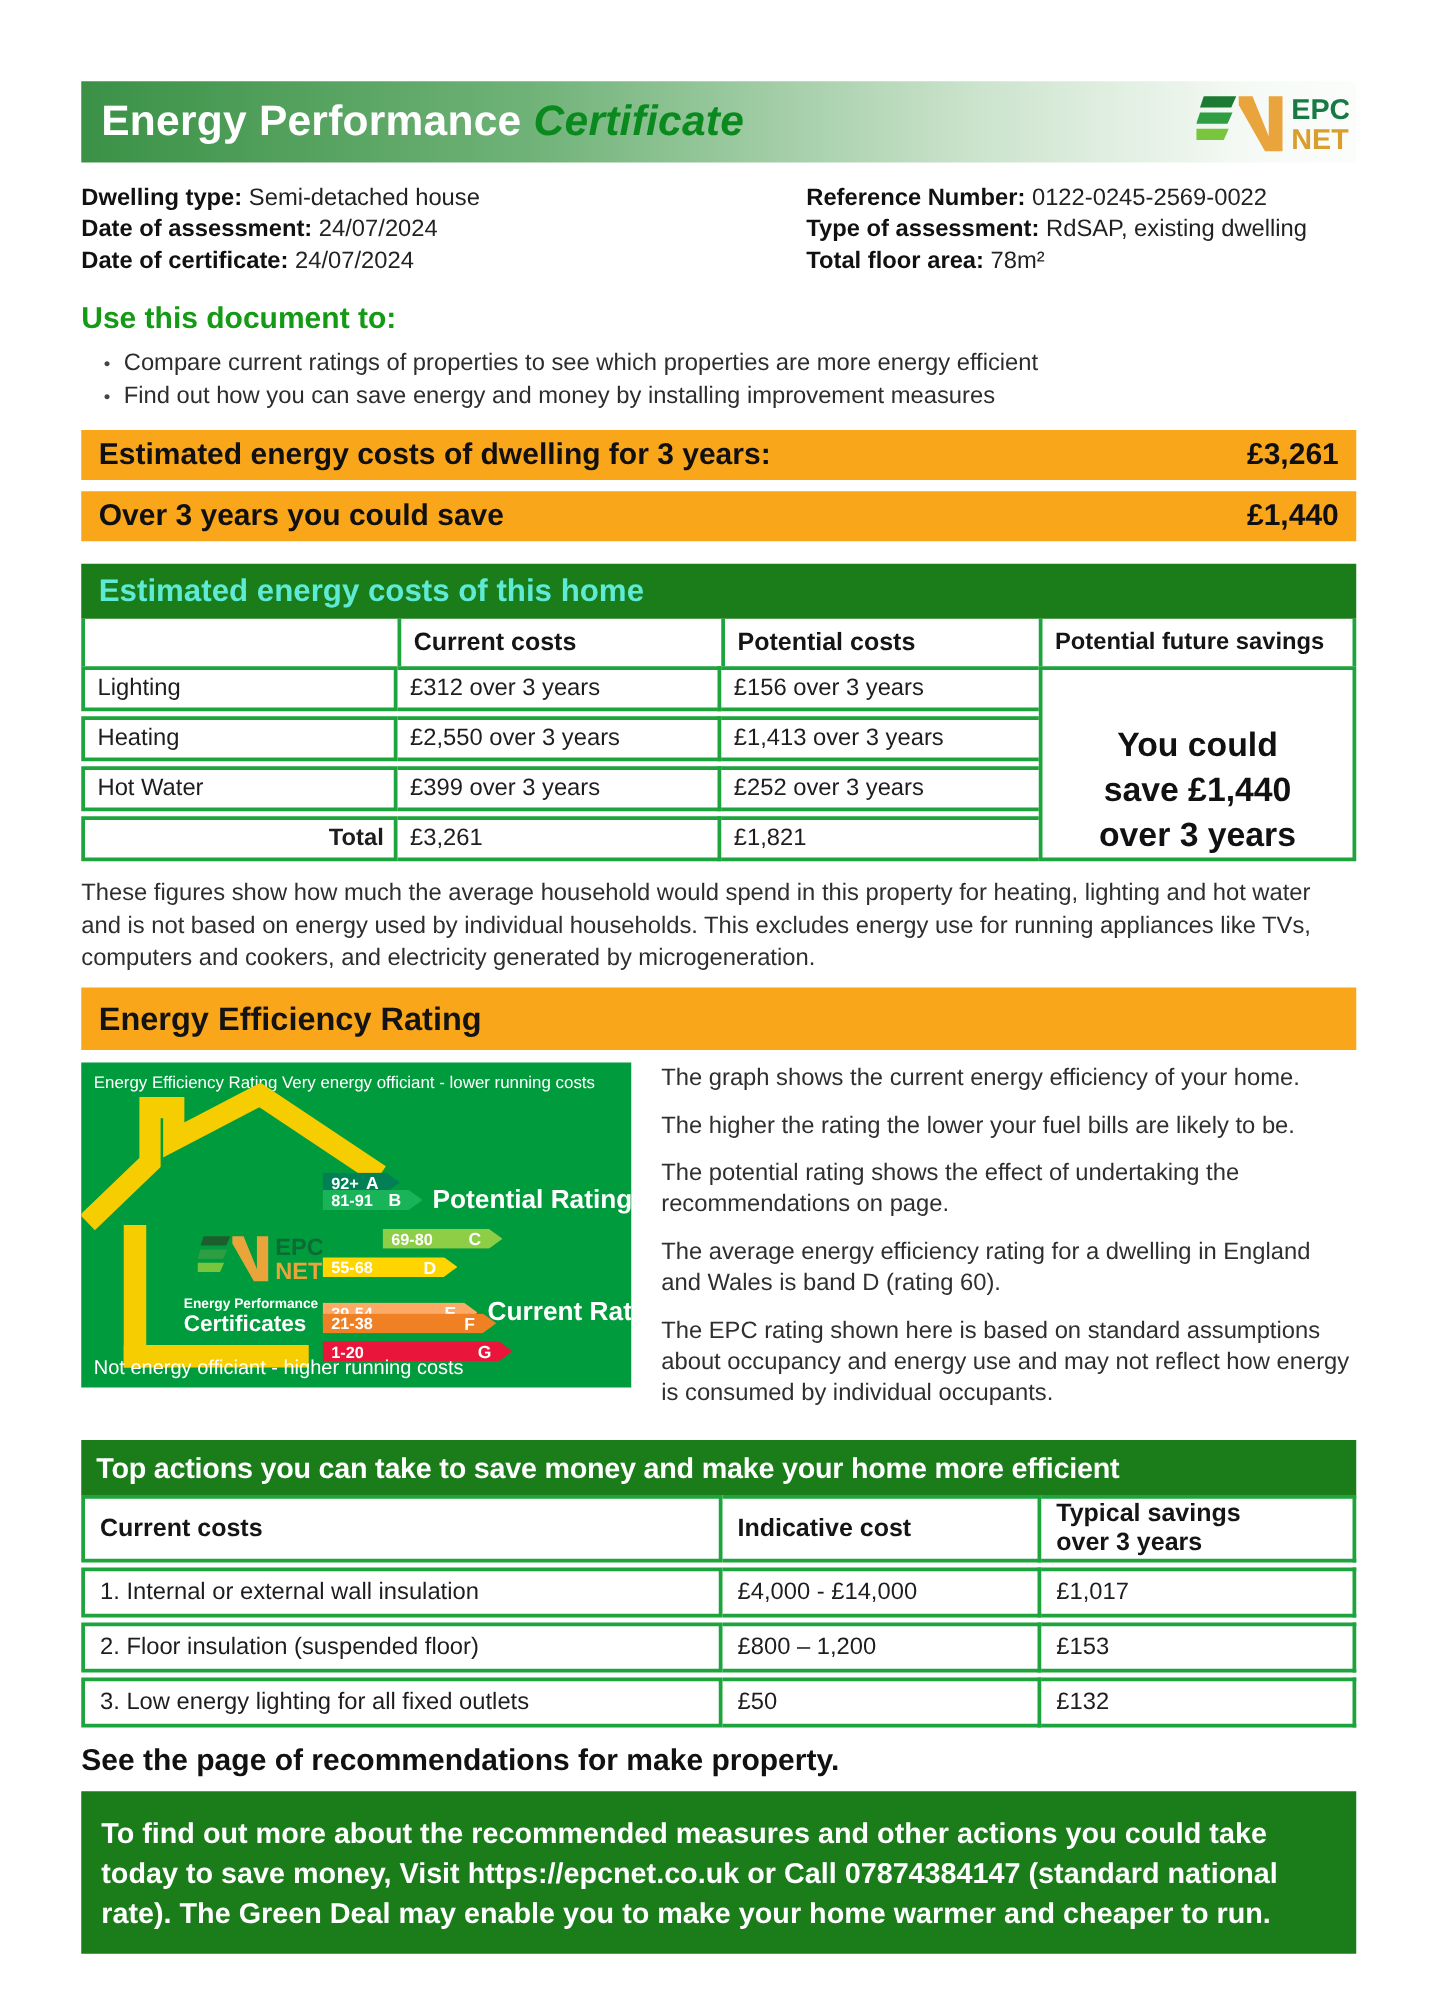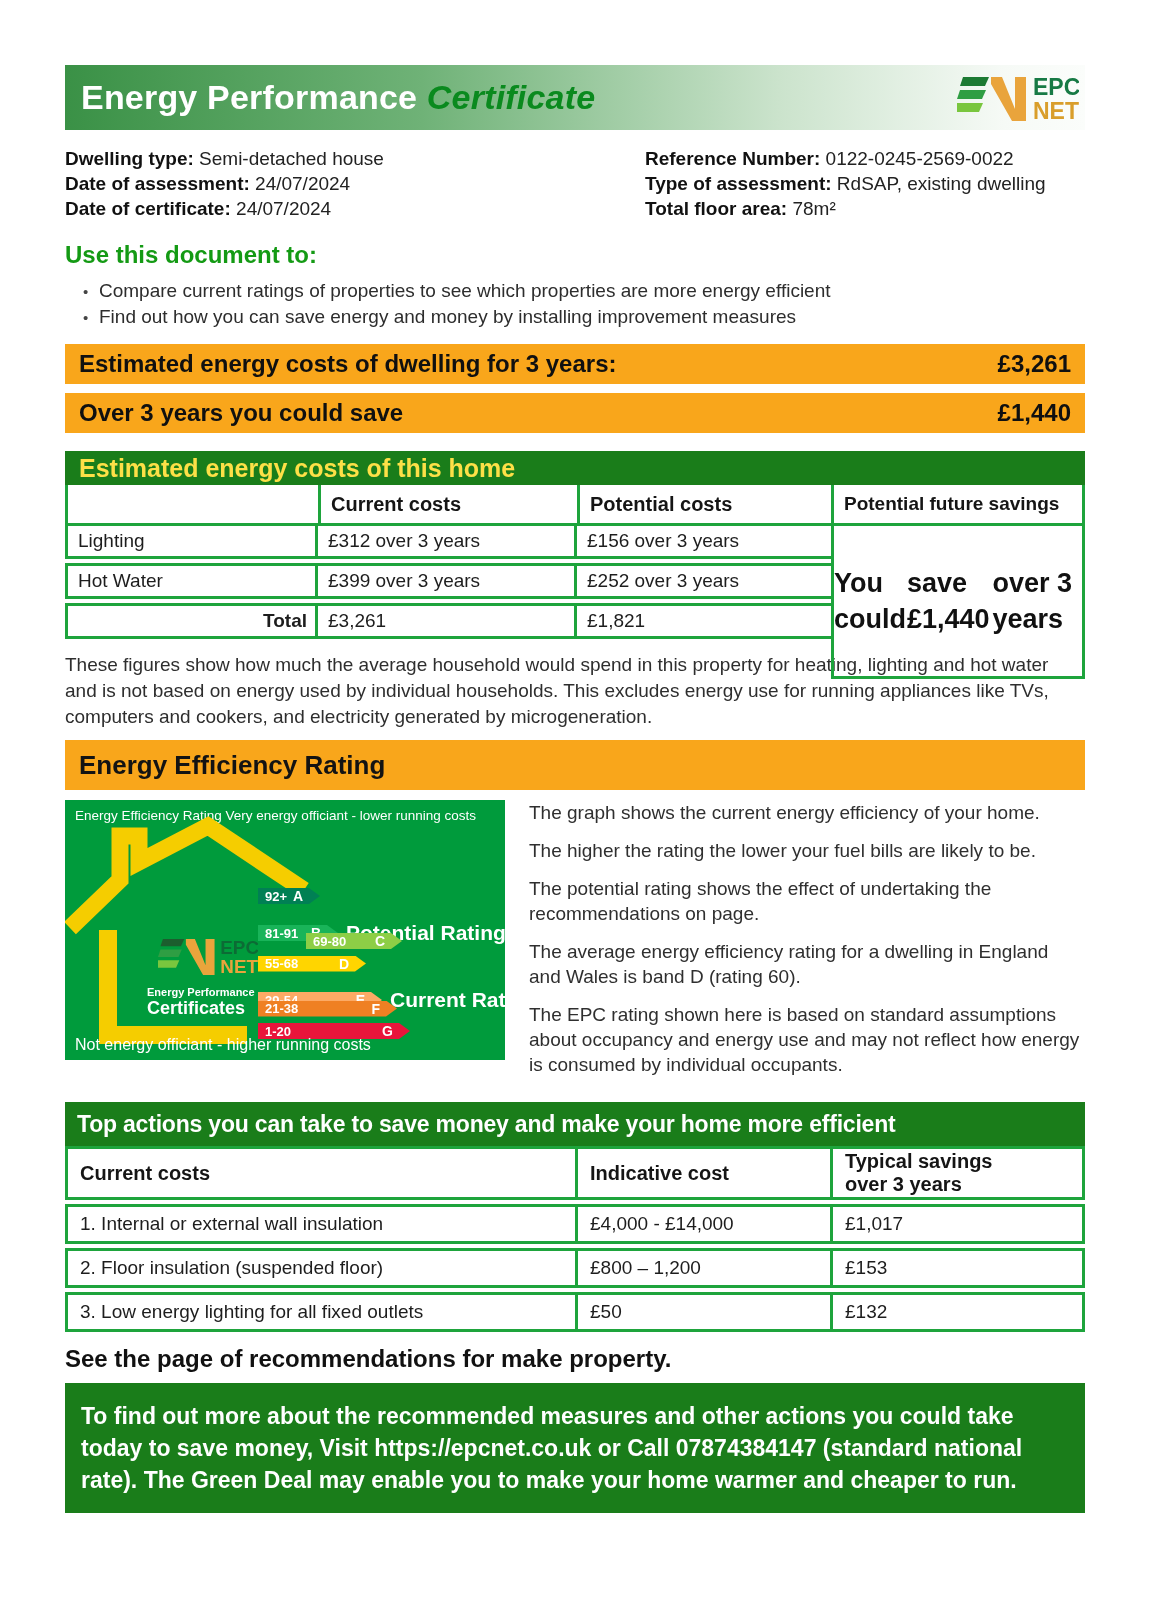--- a/index.html
+++ b/index.html
@@ -26,21 +26,21 @@
   .bullets{margin-top:9px;}
   .bullet{position:relative;padding-left:34px;font-size:19px;line-height:26px;color:#2d2d2d;}
   .bullet .dot{position:absolute;left:18px;top:1px;color:#444;font-size:15px;}
 
   
   .obar{margin-top:14px;height:40px;background:#F9A61B;display:flex;align-items:center;justify-content:space-between;
     padding:0 14px;box-sizing:border-box;font-size:24px;font-weight:bold;color:#101010;}
   .obar + .obar{margin-top:9px;}
 
   
-  .sec-green{margin-top:18px;height:34px;background:#1A7D1A;color:#fde047;font-size:25px;font-weight:bold;
+  .sec-green{margin-top:18px;height:44px;background:#1A7D1A;color:#5eead4;font-size:25px;font-weight:bold;
     display:flex;align-items:center;padding-left:14px;box-sizing:border-box;}
   .sec-orange{margin-top:10px;height:50px;background:#F9A61B;color:#131313;font-size:26px;font-weight:bold;
     display:flex;align-items:center;padding-left:14px;box-sizing:border-box;}
 
   
   .costs{position:relative;}
   .c-head{display:flex;height:38px;}
   .c-head .hc{box-sizing:border-box;display:flex;align-items:center;padding-left:10px;font-weight:bold;color:#151515;
     border-left:3px solid #1EA43C;}
   .c-head .hc1{width:253px;}
@@ -50,21 +50,21 @@
   .c-rows{width:766px;}
   .c-row{display:flex;height:36px;margin-bottom:4px;}
   .c-row:last-child{margin-bottom:0;}
   .c-row .dc{box-sizing:border-box;display:flex;align-items:center;padding-left:10px;font-size:19px;color:#1d1d1d;
     border:3px solid #1EA43C;}
   .c-row .dc1{width:253px;}
   .c-row .dc2{width:259px;border-left:none;}
   .c-row .dc3{width:254px;border-left:none;border-right:none;}
   .c-row.total .dc1{justify-content:flex-end;padding-right:8px;font-weight:bold;}
   .savings-box{position:absolute;right:0;top:38px;width:254px;height:156px;border:3px solid #1EA43C;box-sizing:border-box;
-    display:flex;flex-direction:row;align-items:center;justify-content:flex-end;font-size:27px;font-weight:bold;color:#111;line-height:36px;}
+    display:flex;flex-direction:column;align-items:center;justify-content:flex-end;font-size:27px;font-weight:bold;color:#111;line-height:36px;}
 
   .footnote{margin-top:13px;font-size:19px;line-height:26px;color:#2e2e2e;}
 
   
   .rating-wrap{margin-top:10px;display:flex;}
   .chart-box{position:relative;width:440px;height:260px;background:#009B3C;flex:none;overflow:hidden;}
   .chart-top{position:absolute;left:10px;top:8px;font-size:13.5px;color:#fff;}
   .chart-bottom{position:absolute;left:10px;bottom:6px;font-size:16px;color:#fff;}
   .house-svg{position:absolute;left:0;top:16px;}
   .chart-logo{position:absolute;left:78px;top:134px;width:130px;text-align:center;}
@@ -161,20 +161,25 @@
       <div class="hc hc3">Potential costs</div>
       <div class="hc hc4">Potential future savings</div>
     </div>
     <div class="c-rows">
       <div class="c-row">
         <div class="dc dc1">Lighting</div>
         <div class="dc dc2">£312 over 3 years</div>
         <div class="dc dc3">£156 over 3 years</div>
       </div>
       <div class="c-row">
+        <div class="dc dc1">Heating</div>
+        <div class="dc dc2">£2,550 over 3 years</div>
+        <div class="dc dc3">£1,413 over 3 years</div>
+      </div>
+      <div class="c-row">
         <div class="dc dc1">Hot Water</div>
         <div class="dc dc2">£399 over 3 years</div>
         <div class="dc dc3">£252 over 3 years</div>
       </div>
       <div class="c-row total">
         <div class="dc dc1">Total</div>
         <div class="dc dc2">£3,261</div>
         <div class="dc dc3">£1,821</div>
       </div>
     </div>
@@ -212,21 +217,21 @@
         <div class="l2">Certificates</div>
       </div>
 
       <div class="bands">
           <div class="band-row" style="top: 0px;">
             <div class="band-bar" style="width: 62px; background: rgb(0, 128, 84);">
               <span class="rng">92+</span>
               <span class="ltr">A</span>
             </div>
           </div>
-          <div class="band-row" style="top: 37px;">
+          <div class="band-row" style="top: 14px;">
             <div class="band-bar" style="width: 80px; background: rgb(25, 180, 89);">
               <span class="rng">81-91</span>
               <span class="ltr">B</span>
             </div>
             <span class="side-label">Potential Rating</span>
           </div>
           <div class="band-row" style="top: 45px; padding-left: 48px;">
             <div class="band-bar" style="width: 96px; background: rgb(141, 206, 70);">
               <span class="rng">69-80</span>
               <span class="ltr">C</span>

